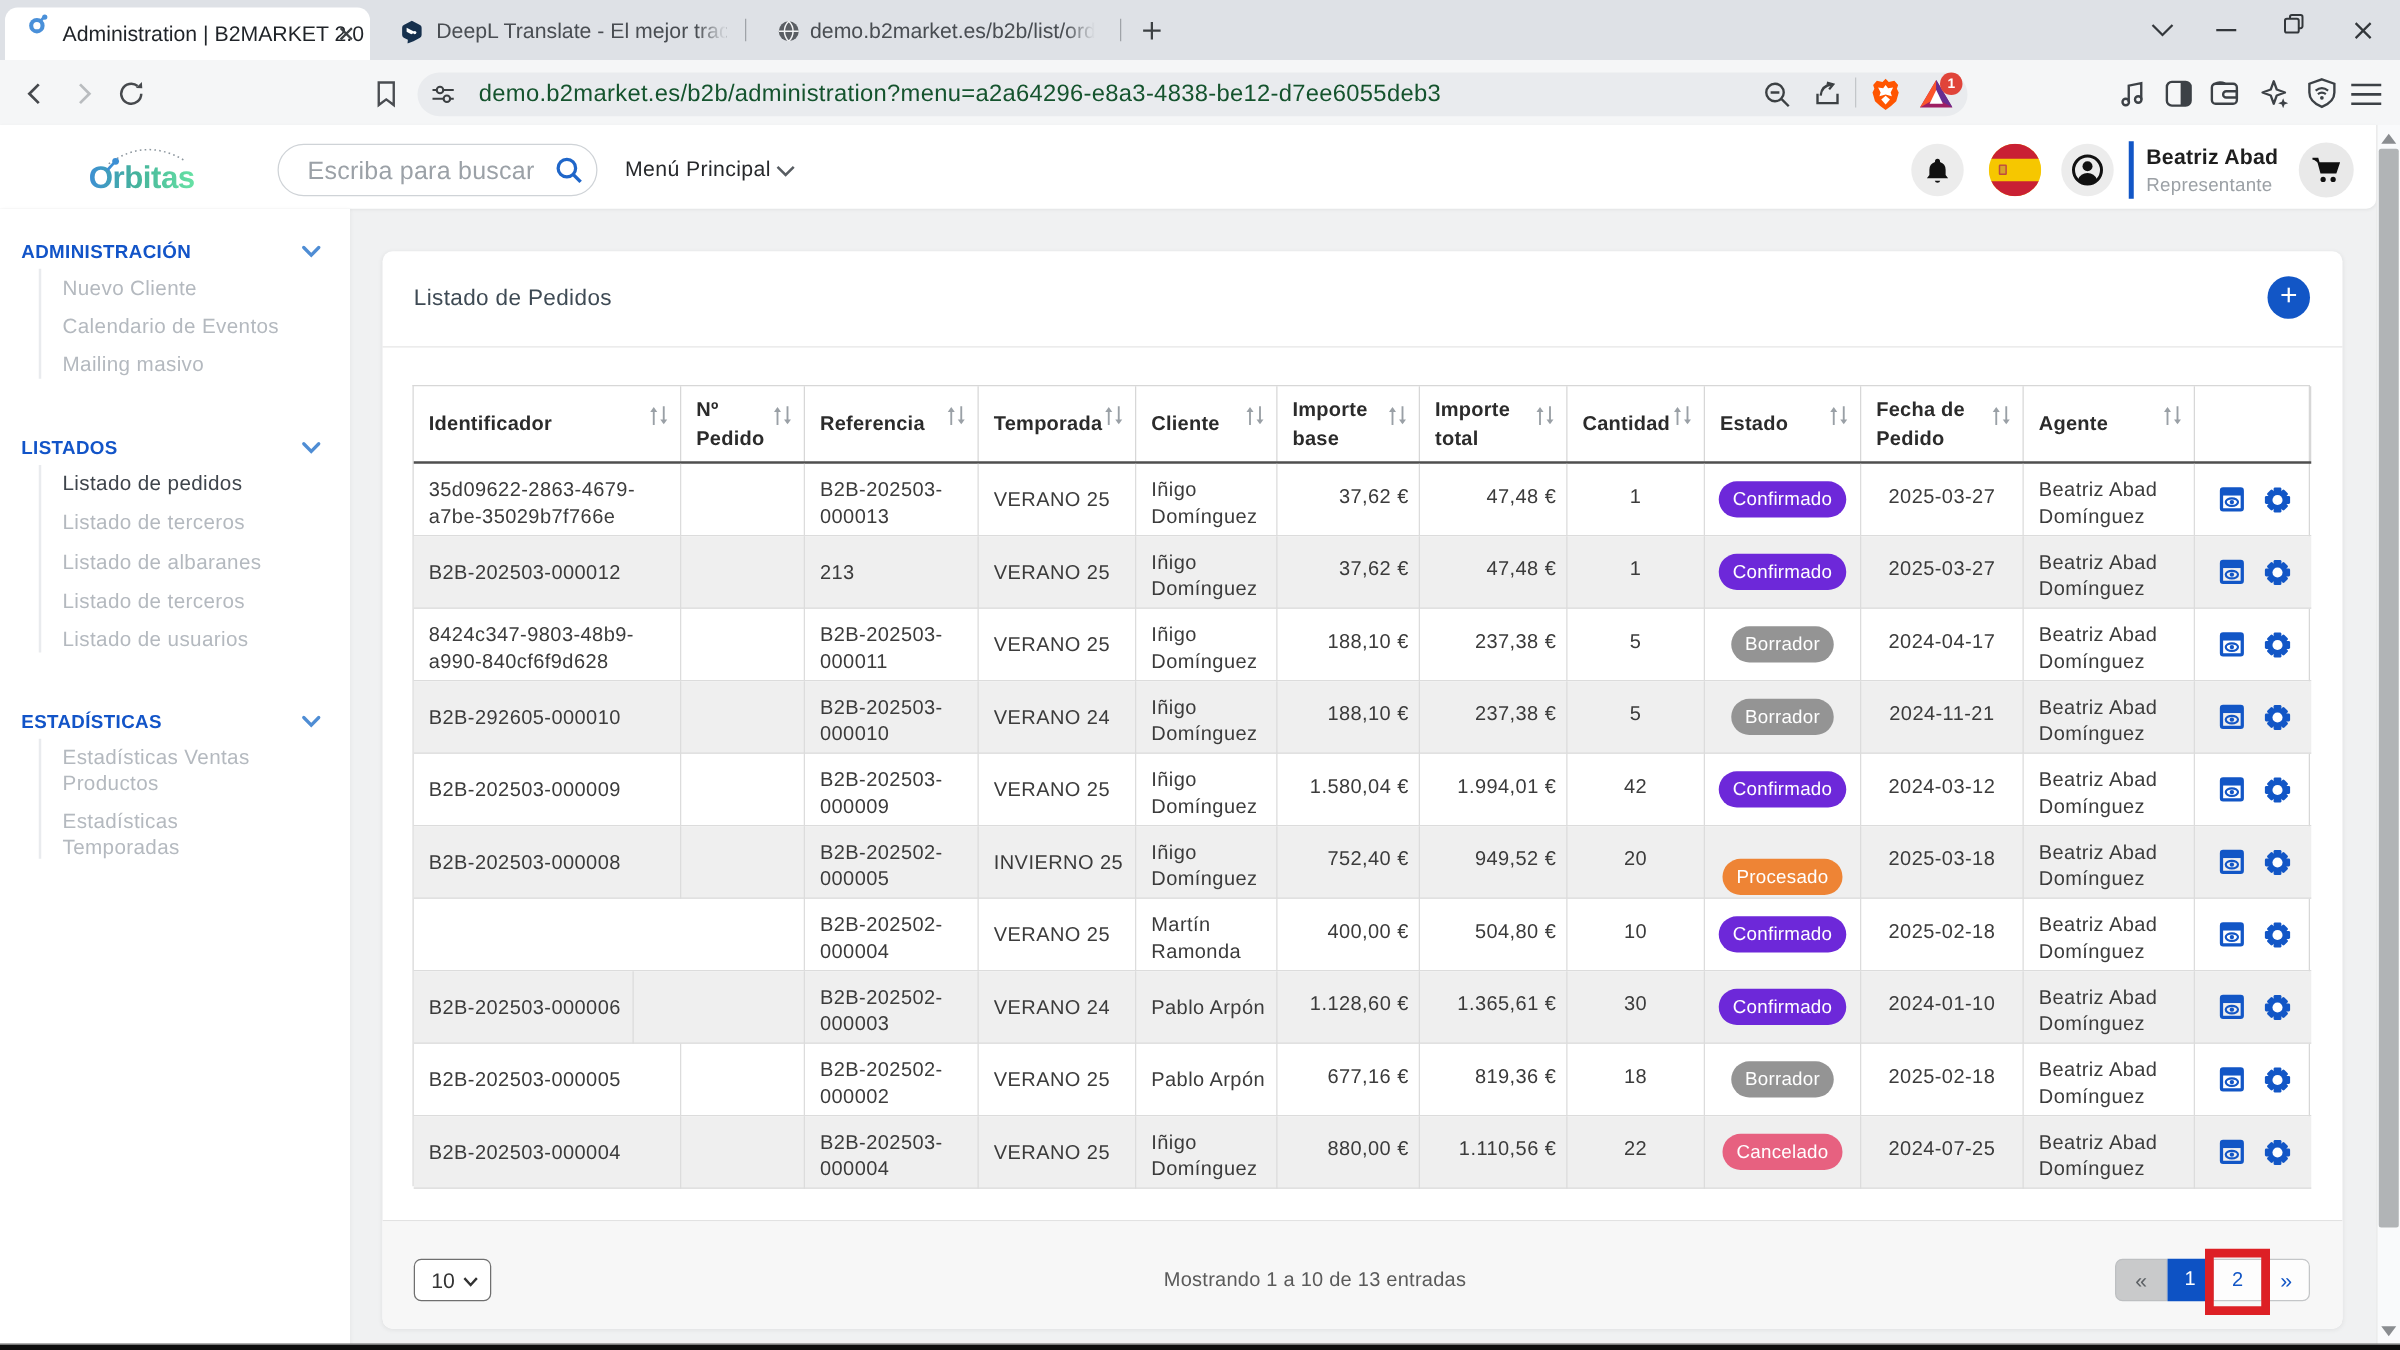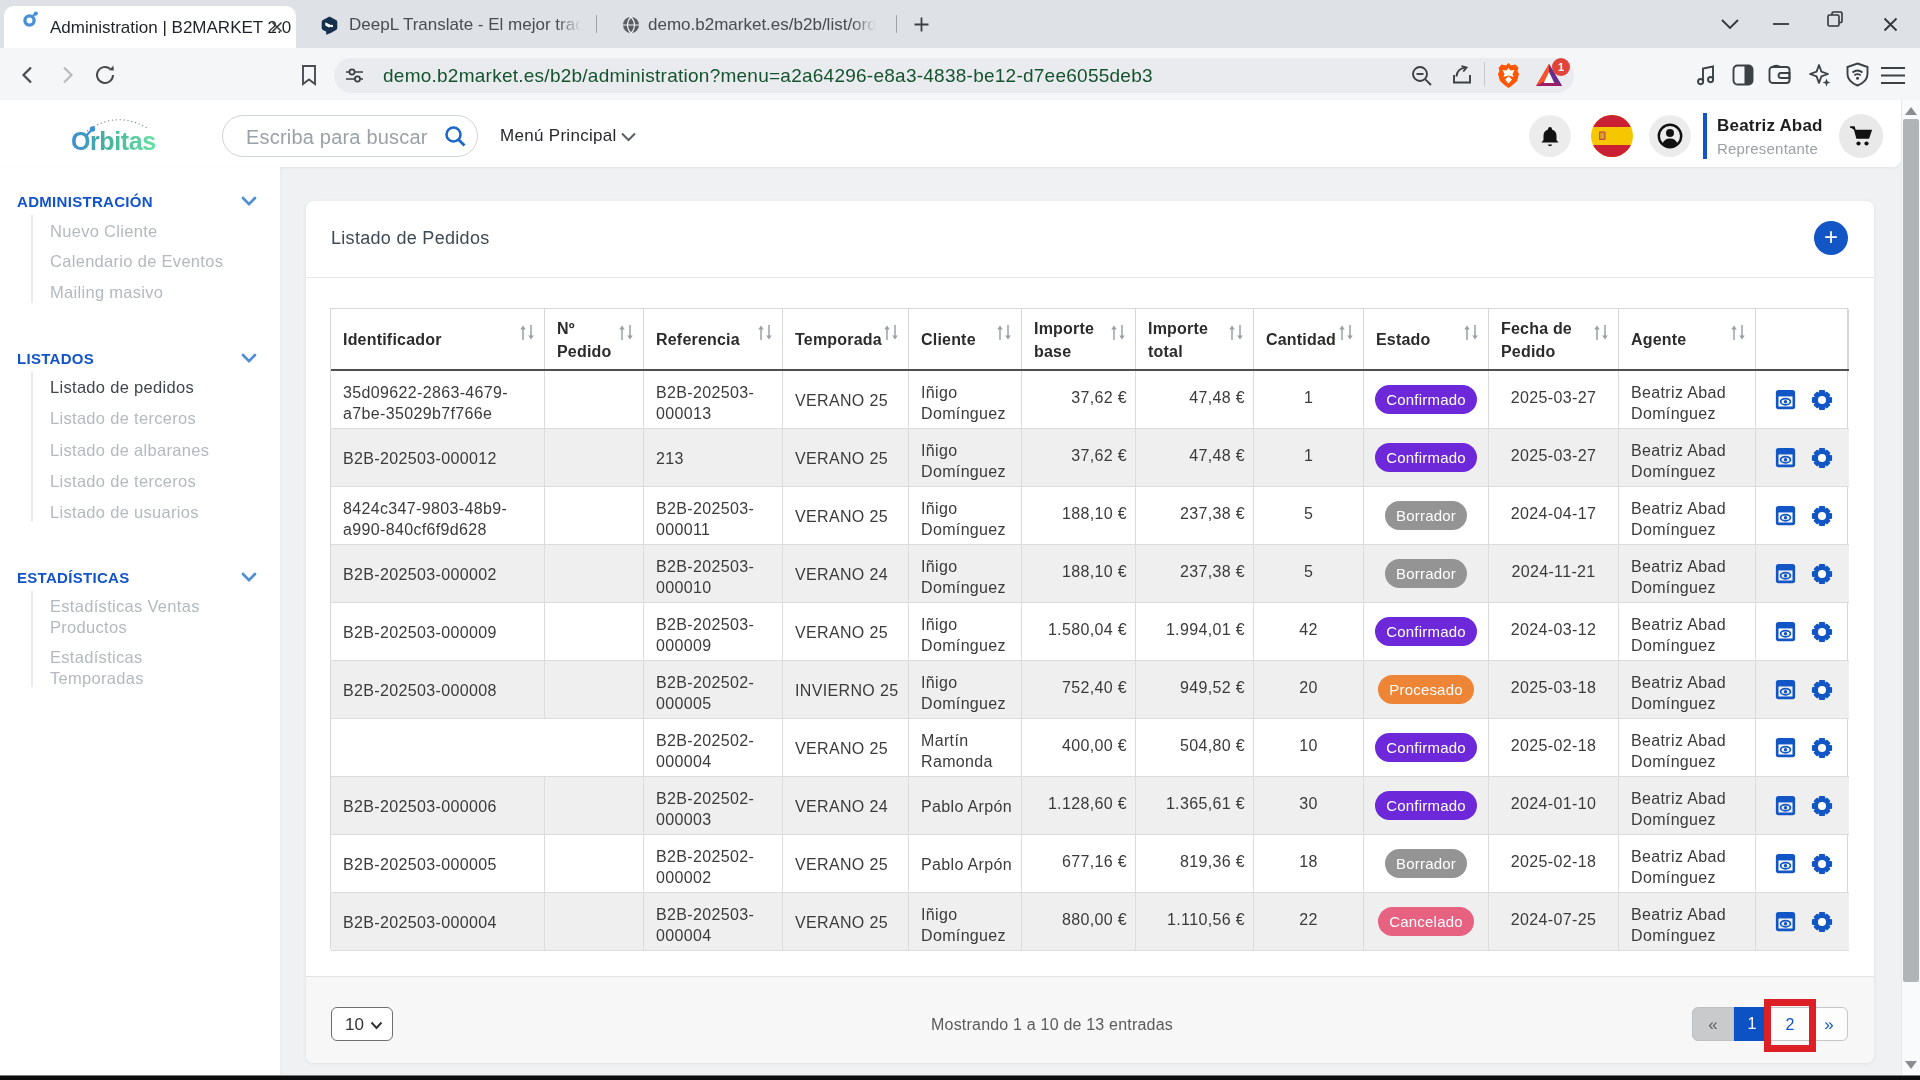--- a/index.html
+++ b/index.html
@@ -489,21 +489,21 @@
                     <rect x="8.9" y="1.6" width="6.2" height="20.8" rx="1.2"></rect>
                     <rect x="1.6" y="8.9" width="20.8" height="6.2" ry="1.2"></rect>
                   </g>
                   <circle cx="12" cy="12" r="8.2"></circle>
                 </g>
                 <circle cx="12" cy="12" r="4.4" fill="#fff"></circle>
               </svg></span>
           </div>
         </div>
 <div class="row alt" style="top:236px">
-          <div class="cell cl cl1" style="left:0px;width:214px">B2B-202503-000002</div>
+          <div class="cell cl cl1" style="left:0px;width:214px">B2B-292605-000010</div>
           <div class="cell" style="left:214px;width:99px"></div>
           <div class="cell cl" style="left:313px;width:139px">B2B-202503-<br>000010</div>
           <div class="cell cl cl1" style="left:452px;width:126px">VERANO 24</div>
           <div class="cell cl" style="left:578px;width:113px">Iñigo<br>Domínguez</div>
           <div class="cell cr" style="left:691px;width:114px">188,10 €</div>
           <div class="cell cr" style="left:805px;width:118px">237,38 €</div>
           <div class="cell cc" style="left:923px;width:110px">5</div>
           <div class="cell" style="left:1033px;width:125px;text-align:center;padding-top:14px"><span class="pill pb">Borrador</span></div>
           <div class="cell cc" style="left:1158px;width:130px">2024-11-21</div>
           <div class="cell cl" style="left:1288px;width:137px">Beatriz Abad<br>Domínguez</div>
@@ -563,21 +563,21 @@
         </div>
 <div class="row alt" style="top:352px">
           <div class="cell cl cl1" style="left:0px;width:214px">B2B-202503-000008</div>
           <div class="cell" style="left:214px;width:99px"></div>
           <div class="cell cl" style="left:313px;width:139px">B2B-202502-<br>000005</div>
           <div class="cell cl cl1" style="left:452px;width:126px">INVIERNO 25</div>
           <div class="cell cl" style="left:578px;width:113px">Iñigo<br>Domínguez</div>
           <div class="cell cr" style="left:691px;width:114px">752,40 €</div>
           <div class="cell cr" style="left:805px;width:118px">949,52 €</div>
           <div class="cell cc" style="left:923px;width:110px">20</div>
-          <div class="cell" style="left:1033px;width:125px;text-align:center;padding-top:14px"><span class="pill po">Procesado</span></div>
+          <div class="cell" style="left:1033px;width:125px;text-align:center;padding-top:26px"><span class="pill po">Procesado</span></div>
           <div class="cell cc" style="left:1158px;width:130px">2025-03-18</div>
           <div class="cell cl" style="left:1288px;width:137px">Beatriz Abad<br>Domínguez</div>
           <div class="cell" style="left:1425px;width:93px;border-right:none">
             <span style="position:absolute;left:19px;top:18px"><svg width="21" height="21" viewBox="0 0 24 24">
                 <rect x="2.5" y="2.5" width="19" height="19" rx="1.5" fill="none" stroke="#1256c6" stroke-width="3"></rect>
                 <rect x="2.5" y="2.5" width="19" height="6" fill="#1256c6"></rect>
                 <ellipse cx="12" cy="14.5" rx="5.6" ry="3.5" fill="none" stroke="#1256c6" stroke-width="2"></ellipse>
                 <circle cx="12" cy="14.5" r="2" fill="#1256c6"></circle>
               </svg></span>
             <span style="position:absolute;left:55px;top:18px"><svg width="22" height="22" viewBox="0 0 24 24">
@@ -620,21 +620,21 @@
                     <rect x="8.9" y="1.6" width="6.2" height="20.8" rx="1.2"></rect>
                     <rect x="1.6" y="8.9" width="20.8" height="6.2" ry="1.2"></rect>
                   </g>
                   <circle cx="12" cy="12" r="8.2"></circle>
                 </g>
                 <circle cx="12" cy="12" r="4.4" fill="#fff"></circle>
               </svg></span>
           </div>
         </div>
 <div class="row alt" style="top:468px">
-          <div class="cell cl cl1" style="left:0px;width:214px">B2B-202503-000006</div>
+          <div class="cell cl cl1" style="left:0px;width:176px">B2B-202503-000006</div>
           <div class="cell" style="left:214px;width:99px"></div>
           <div class="cell cl" style="left:313px;width:139px">B2B-202502-<br>000003</div>
           <div class="cell cl cl1" style="left:452px;width:126px">VERANO 24</div>
           <div class="cell cl cl1" style="left:578px;width:113px">Pablo Arpón</div>
           <div class="cell cr" style="left:691px;width:114px">1.128,60 €</div>
           <div class="cell cr" style="left:805px;width:118px">1.365,61 €</div>
           <div class="cell cc" style="left:923px;width:110px">30</div>
           <div class="cell" style="left:1033px;width:125px;text-align:center;padding-top:14px"><span class="pill pg">Confirmado</span></div>
           <div class="cell cc" style="left:1158px;width:130px">2024-01-10</div>
           <div class="cell cl" style="left:1288px;width:137px">Beatriz Abad<br>Domínguez</div>

